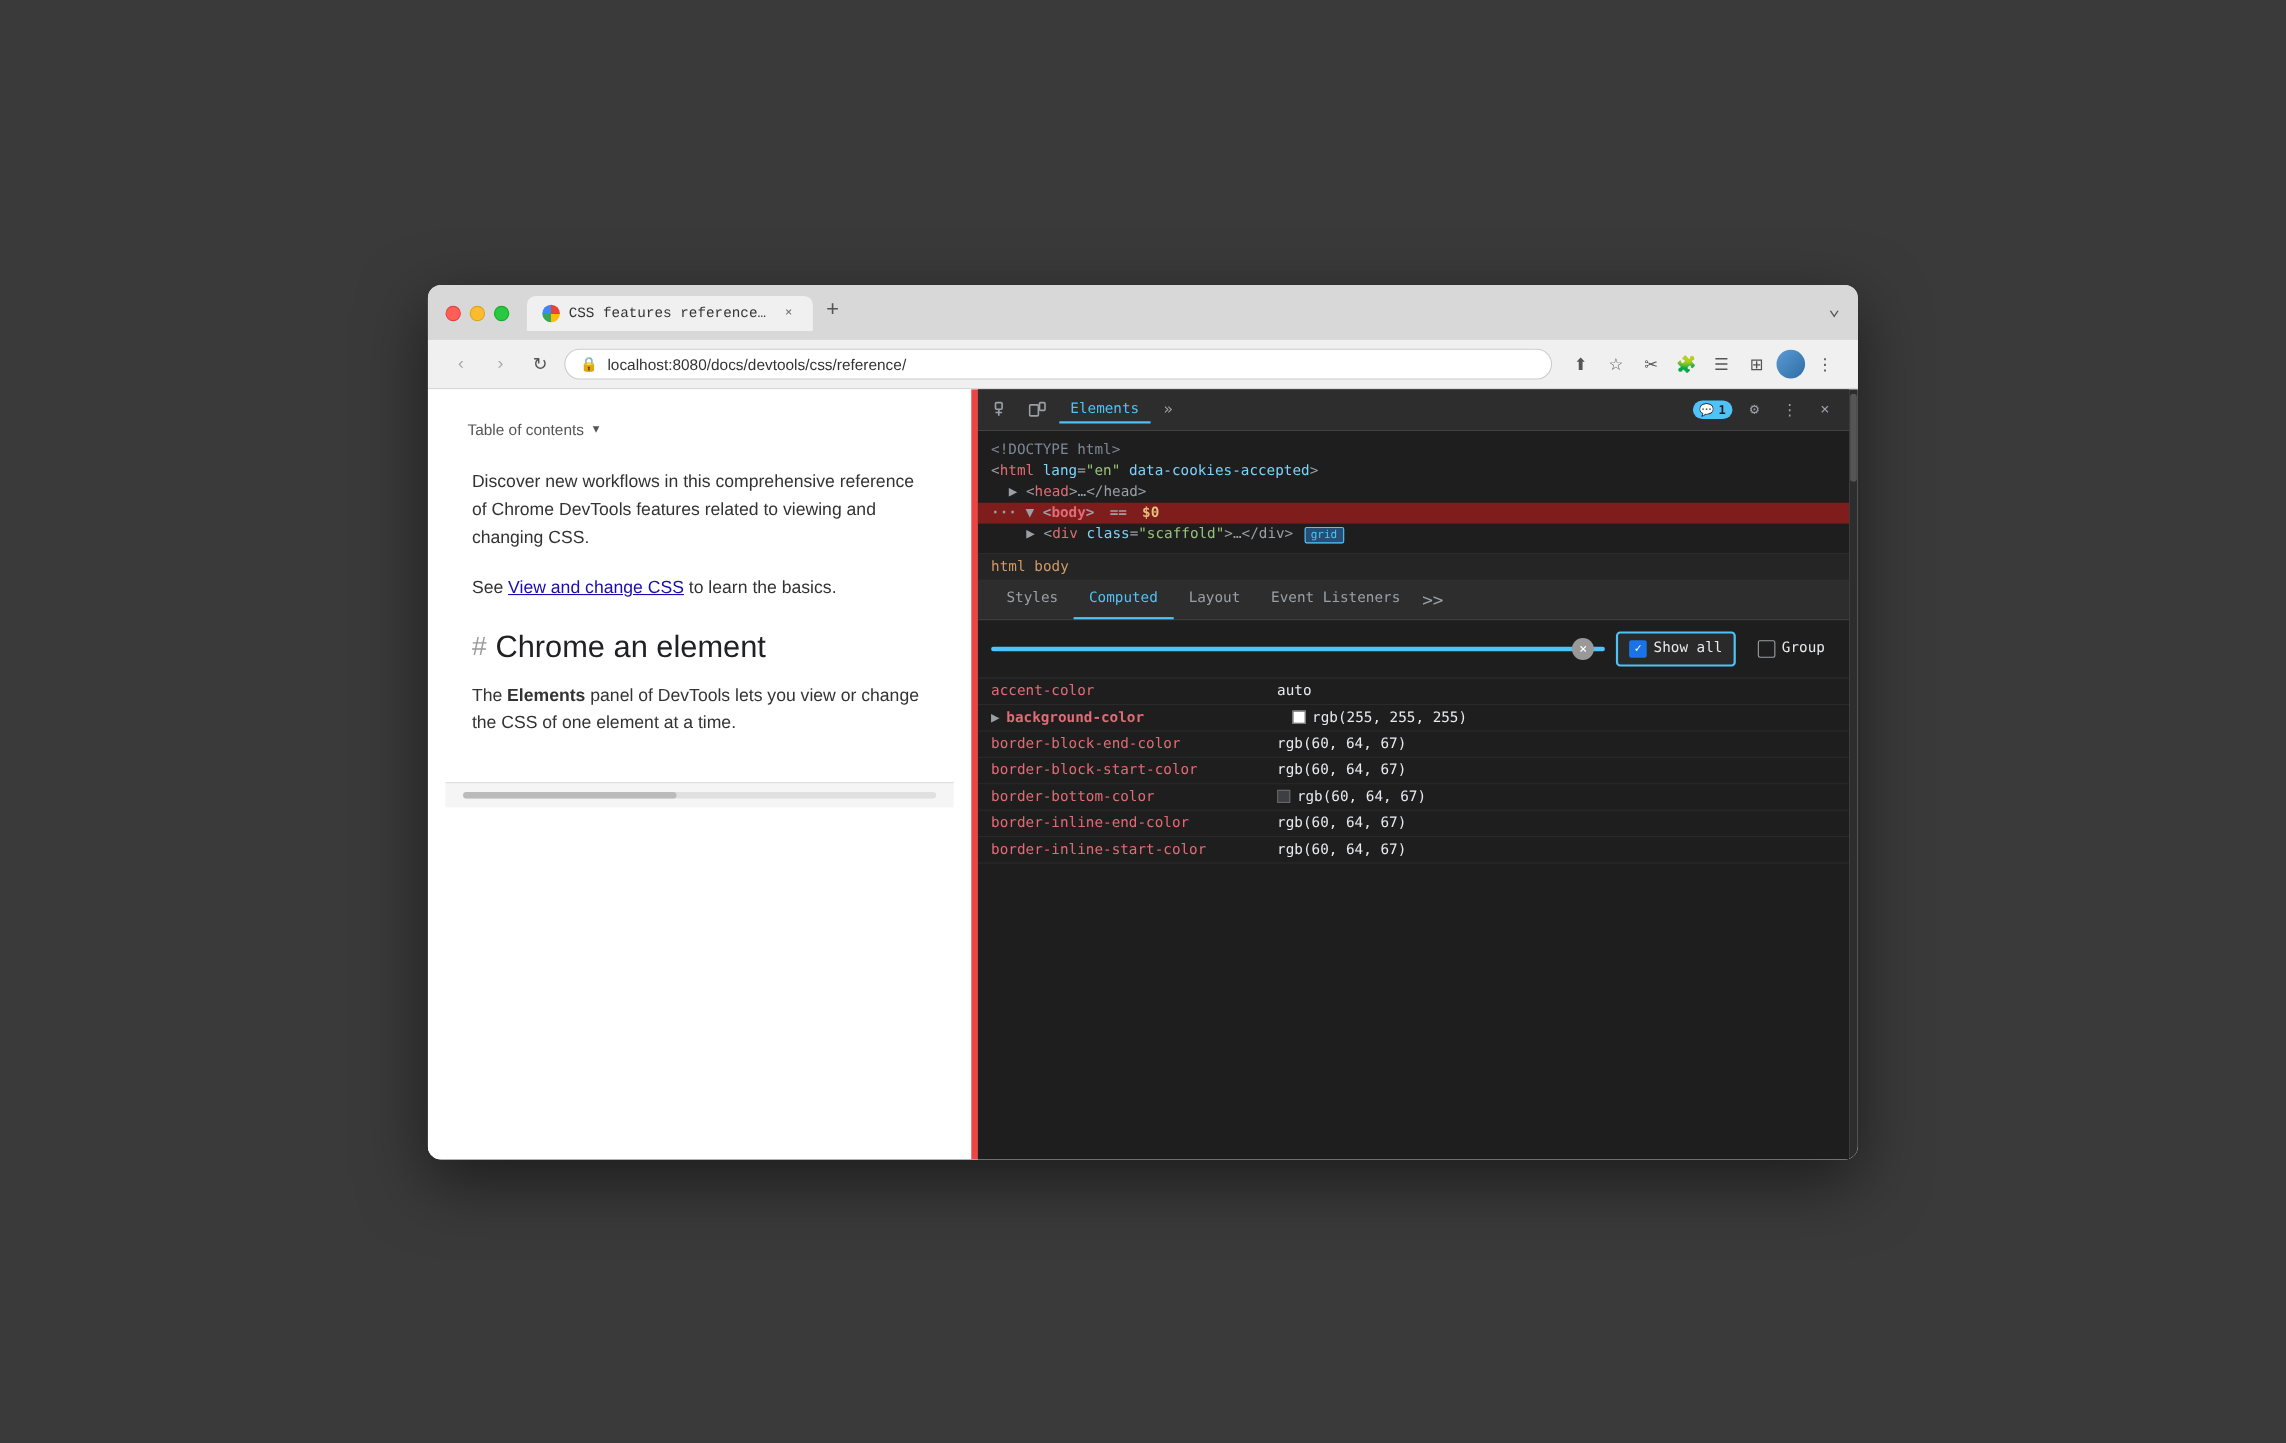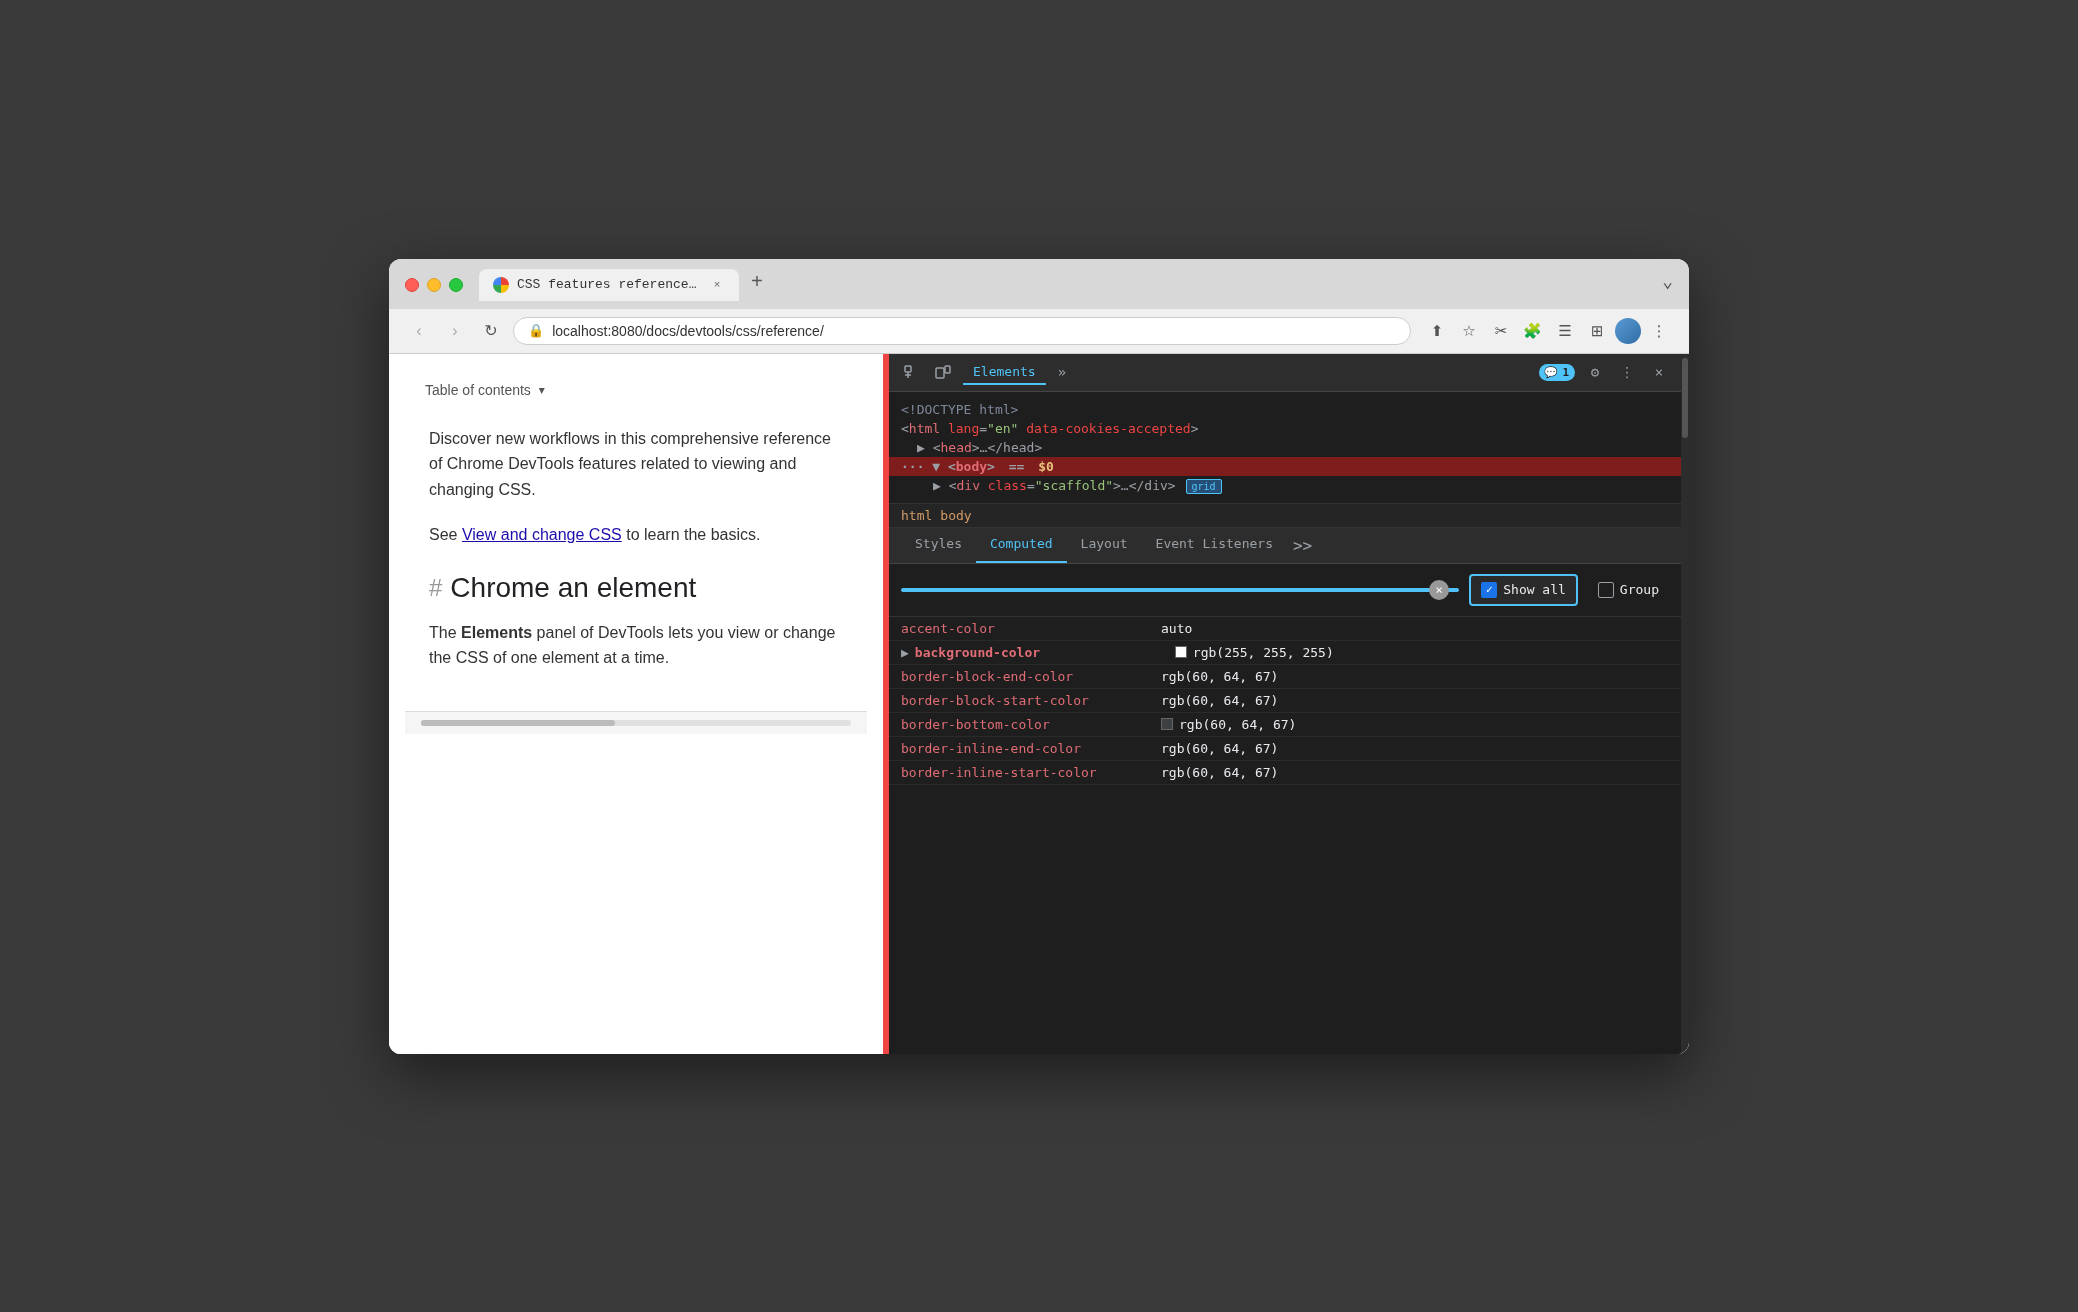--- a/index.html
+++ b/index.html
@@ -286,21 +286,21 @@
       white-space: nowrap;
     }
     .dom-line.selected {
       background: #7f1d1d;
       margin: 0 -12px;
       padding: 2px 12px;
       font-weight: bold;
     }
     .dom-punct { color: #9aa0a6; }
     .dom-tag { color: #e06c75; }
-    .dom-attr-name { color: #ef4444; }
+    .dom-attr-name { color: #7dd3fc; }
     .dom-attr-val { color: #98c379; }
     .dom-comment { color: #7d8799; }
     .dom-arrow { color: #9aa0a6; cursor: pointer; }
     .dom-dollar { color: #e5c07b; }
     .dom-indent-1 { padding-left: 16px; }
     .dom-indent-2 { padding-left: 32px; }
     .grid-badge {
       background: #264f78;
       color: #4fc3f7;
       font-size: 10px;

